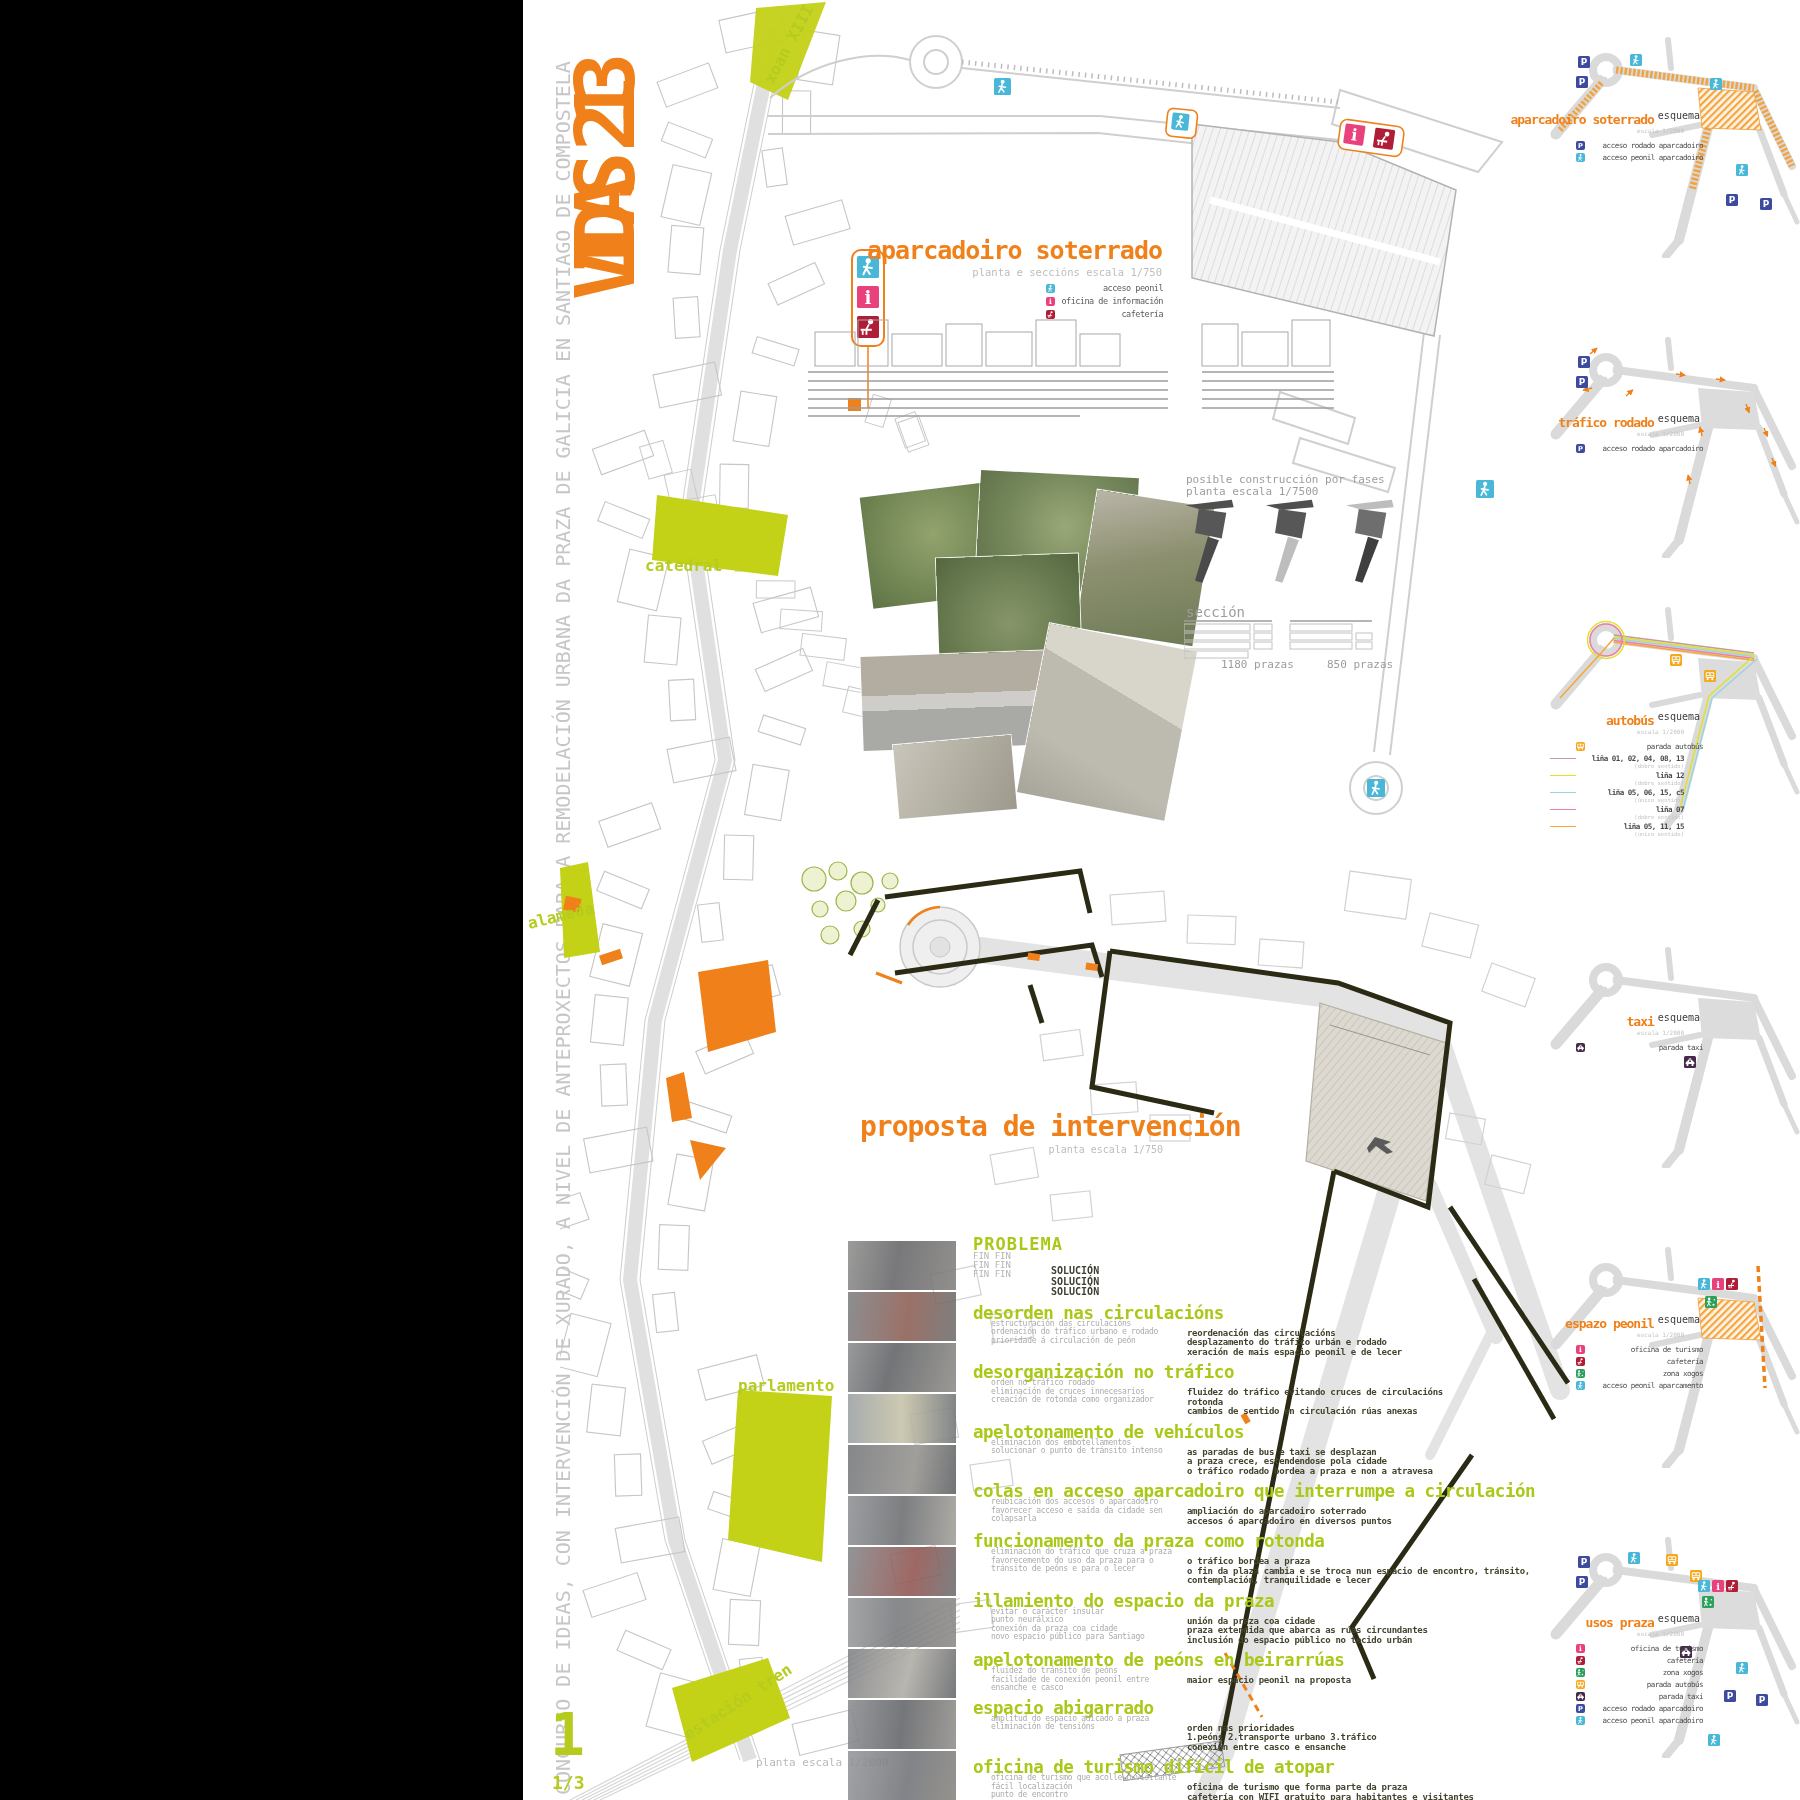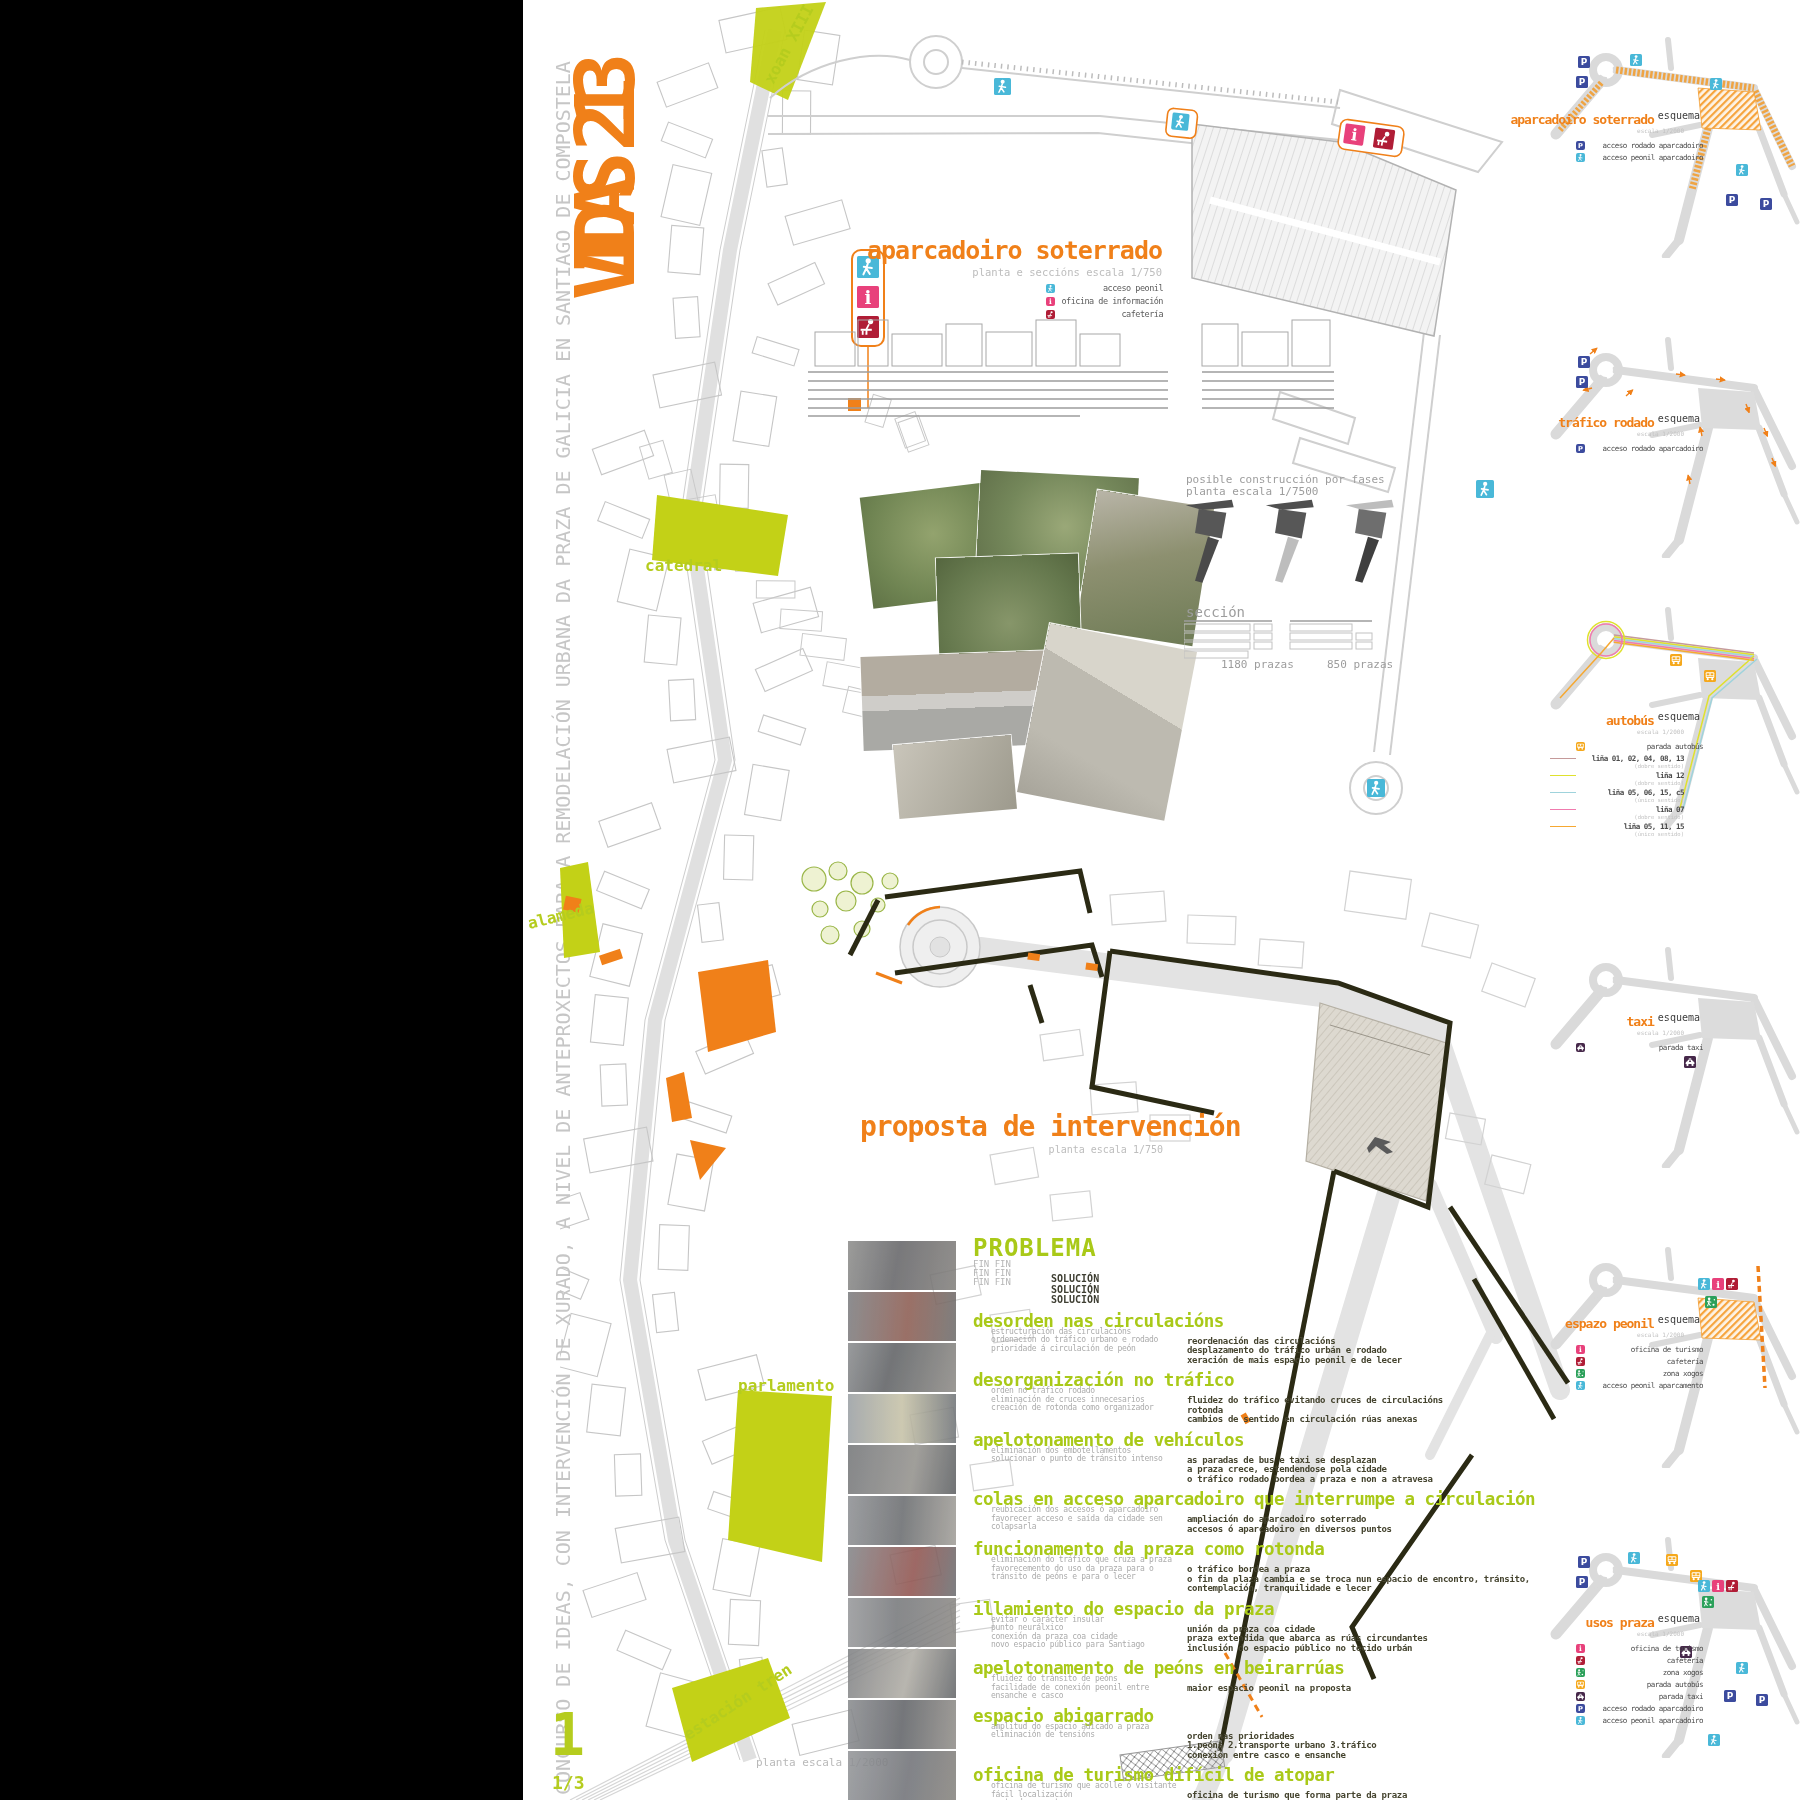--- a/index.html
+++ b/index.html
@@ -31,21 +31,21 @@
   
   #phases-title{left:1186px;top:474px;font-size:11px;color:#9d9d9d;line-height:12px;}
   #seccion-label{left:1186px;top:604px;font-size:14px;color:#9d9d9d;}
   .capacity{position:absolute;font-size:11px;color:#9d9d9d;}
   
   #proposal-heading{left:860px;top:1110px;width:303px;text-align:right;}
   #proposal-heading .t{font-size:28px;font-weight:bold;color:#f08019;letter-spacing:-1px;white-space:nowrap;}
   #proposal-heading .s{font-size:10px;color:#bdbdbd;margin-top:1px;}
   
   #problems{left:973px;top:1234px;width:575px;}
-  #problems .pt{font-size:24px;font-weight:bold;color:#a9c918;letter-spacing:1px;}
+  #problems .pt{font-size:17px;font-weight:bold;color:#a9c918;letter-spacing:1px;}
   #problems .fins{font-size:9px;color:#b5b5b5;line-height:9px;white-space:pre-line;margin-top:-2px;}
   #problems .sols{font-size:10px;font-weight:bold;color:#3f3f33;line-height:10.5px;margin-left:78px;margin-top:-13px;white-space:pre-line;}
   .prob-item{margin-top:7px;}
   .prob-item .ph{font-size:17.5px;font-weight:bold;color:#a9c918;letter-spacing:-0.5px;line-height:17px;white-space:nowrap;}
   .prob-body{display:flex;margin-top:-2px;}
   .prob-gray{font-size:8px;line-height:8.5px;color:#ababab;width:196px;flex:none;margin-left:18px;white-space:pre-line;letter-spacing:-0.3px;}
   .prob-dark{font-size:9px;line-height:9.5px;color:#45442f;font-weight:bold;padding-top:9px;white-space:pre-line;letter-spacing:-0.3px;}
   
   .tphoto{position:absolute;left:848px;width:108px;height:49px;opacity:0.88;filter:saturate(0.75);}
   

